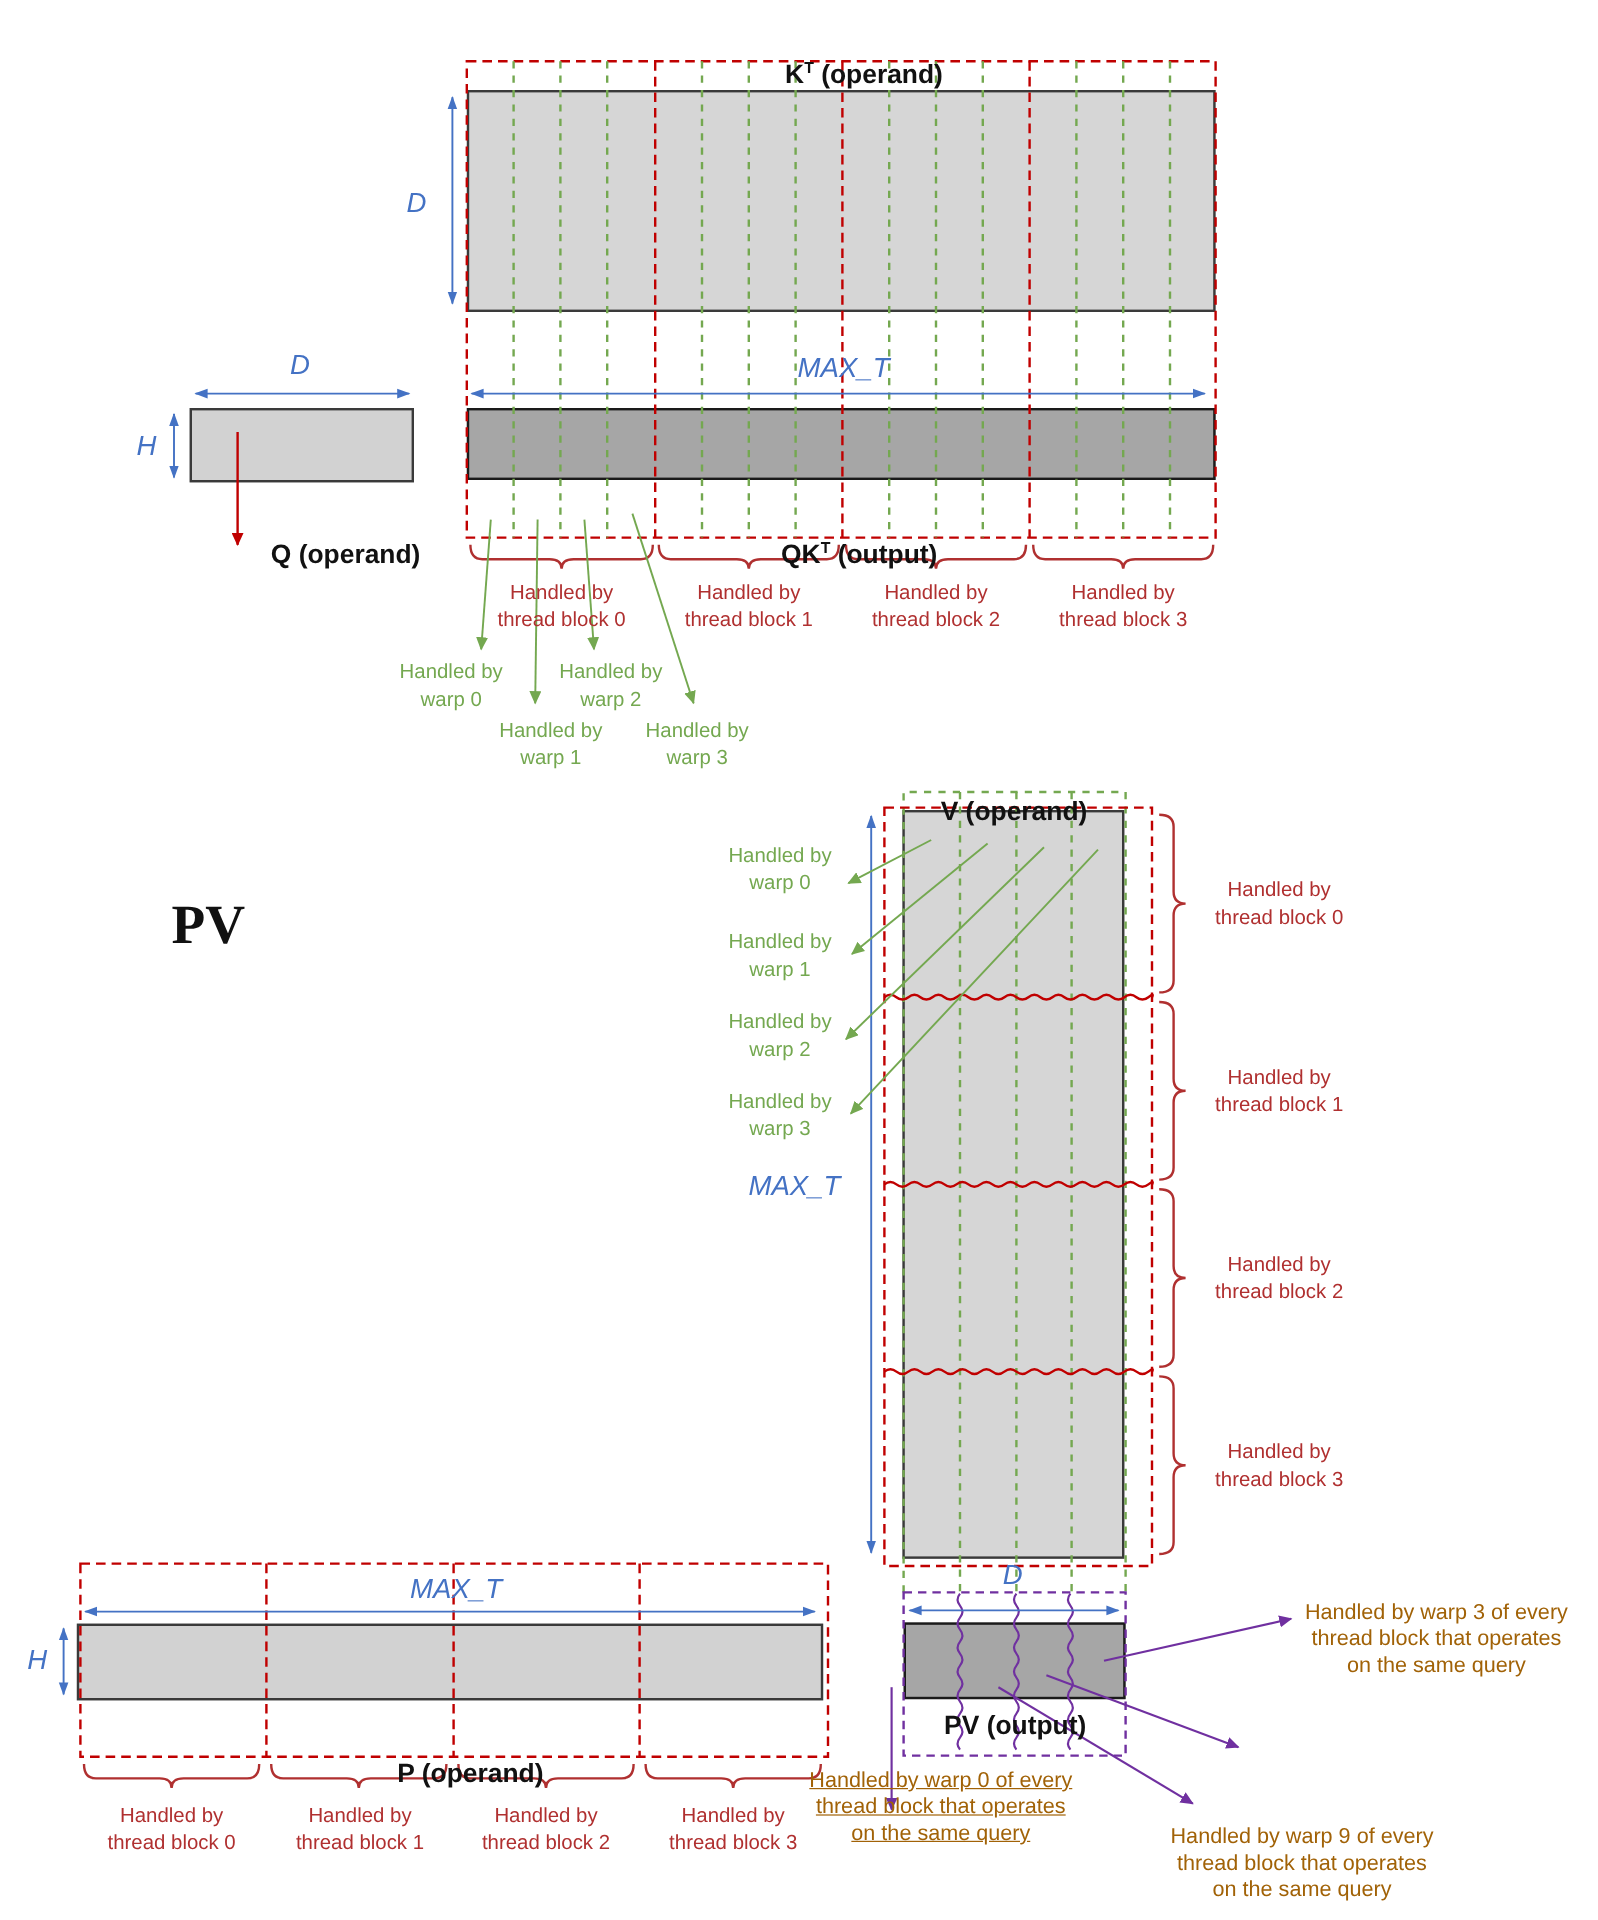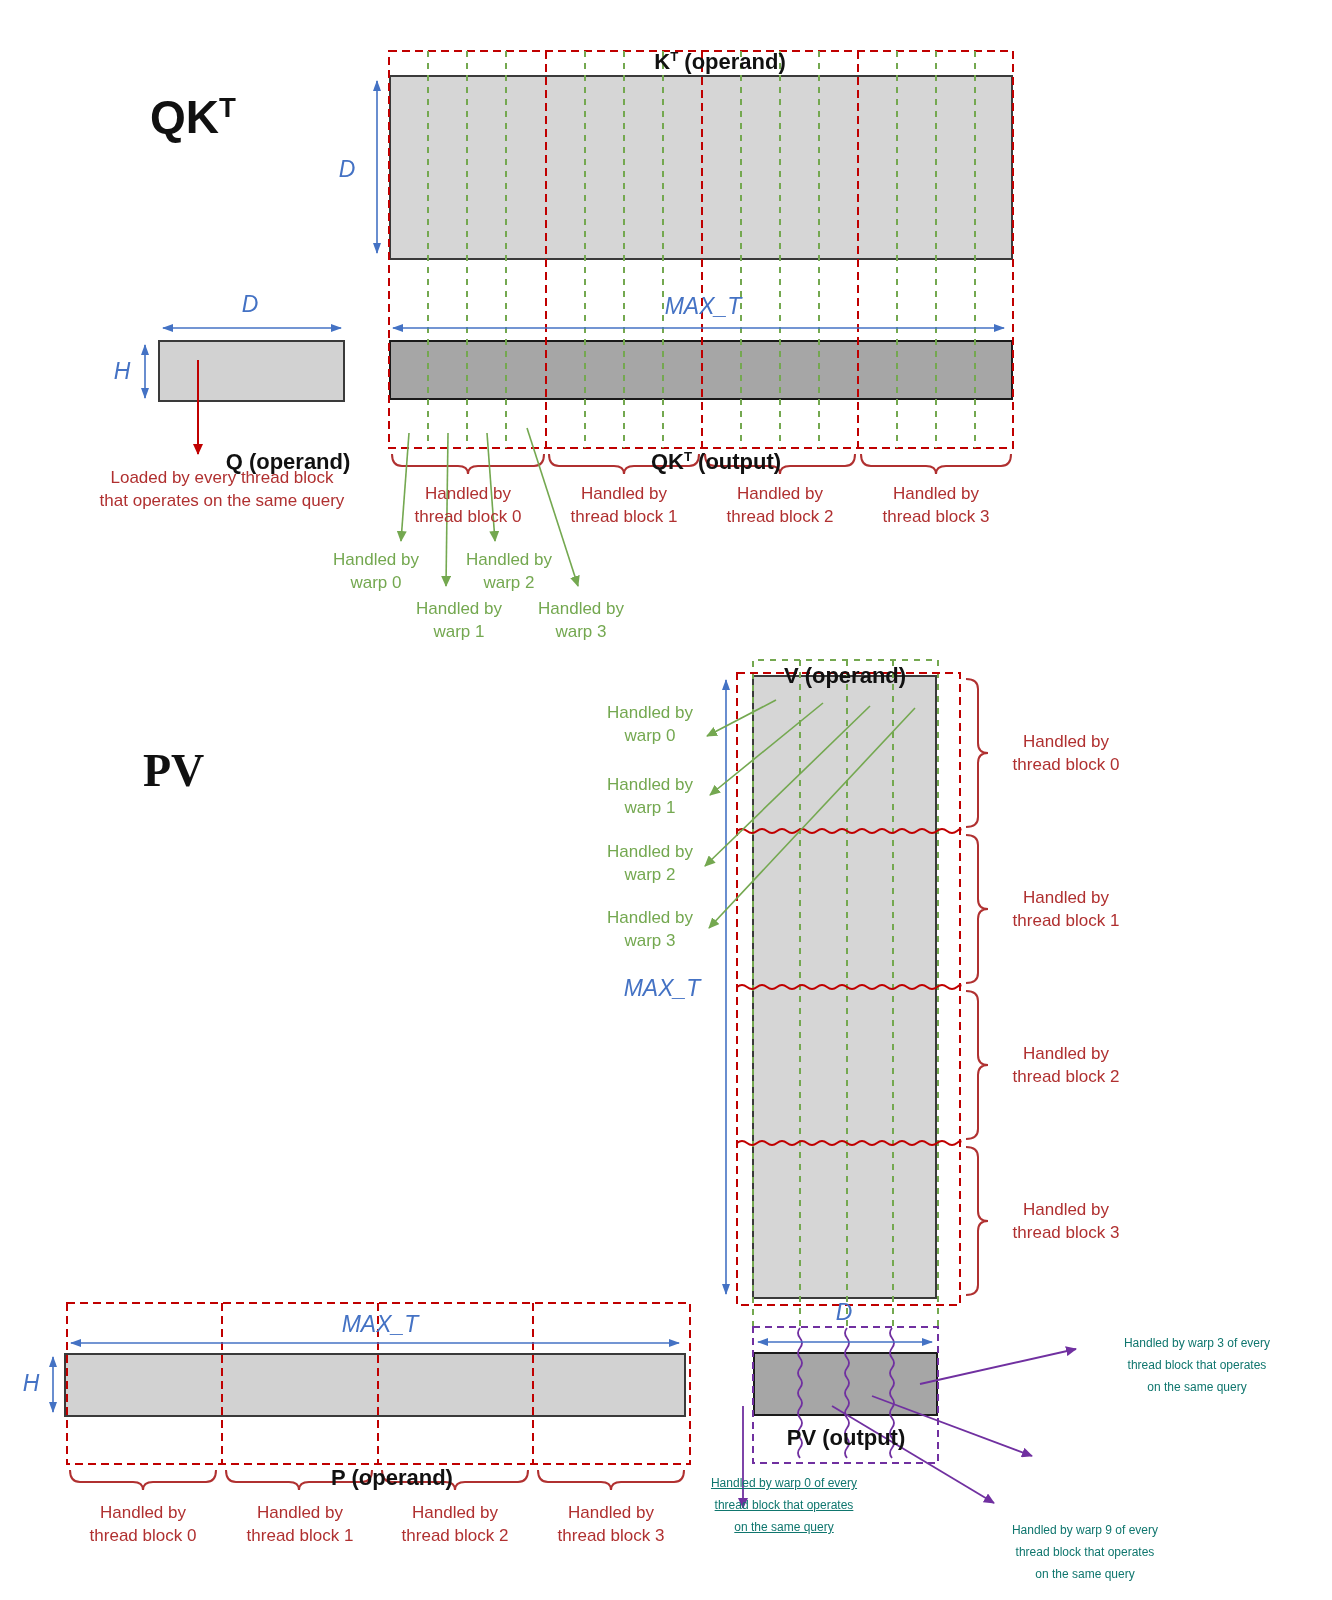--- a/index.html
+++ b/index.html
@@ -9,21 +9,21 @@
   .matrix{background:#D6D6D6;border:2px solid #3A3A3A;}
   .bar-light{background:#D2D2D2;border:2px solid #3A3A3A;}
   .bar-dark{background:#A6A6A6;border:2px solid #1a1a1a;}
   svg.overlay{position:absolute;left:0;top:0;z-index:5;}
   .txt{position:absolute;z-index:10;transform:translateX(-50%);text-align:center;white-space:pre-line;}
   .big{font-size:46px;font-weight:bold;color:#111;transform:none;text-align:left;}
   .h2{font-size:22px;font-weight:bold;color:#111;white-space:nowrap;margin-top:37px;}
   .dim{font-size:23px;font-style:italic;color:#4472C4;font-weight:500;white-space:nowrap;}
   .red-note{font-size:17px;line-height:23px;color:#B03030;}
   .green-note{font-size:17px;line-height:23px;color:#74A850;}
-  .purple-note{font-size:12px;line-height:22px;color:#0f766e;}
+  .purple-note{font-size:18px;line-height:22px;color:#a16207;}
   sup.sp{font-size:0.6em;}
 </style>
 </head>
 <body>
 
 <div id="canvas">
 
   <div class="rect matrix" style="left:389px;top:75px;width:624px;height:185px;"></div>
   <div class="rect bar-light" style="left:158px;top:340px;width:187px;height:62px;"></div>
   <div class="rect bar-dark" style="left:389px;top:340px;width:624px;height:60px;"></div>
@@ -147,36 +147,31 @@
     <line x1="758" y1="1342" x2="932" y2="1342" stroke="#4472C4" stroke-width="1.6" marker-start="url(#mB)" marker-end="url(#mB)"></line>
 
     <g stroke="#7030A0" stroke-width="1.8" fill="none">
       <line x1="743" y1="1406" x2="743" y2="1508" marker-end="url(#mP)"></line>
       <line x1="832" y1="1406" x2="994" y2="1503" marker-end="url(#mP)"></line>
       <line x1="872" y1="1396" x2="1032" y2="1456" marker-end="url(#mP)"></line>
       <line x1="920" y1="1384" x2="1076" y2="1349" marker-end="url(#mP)"></line>
     </g>
   </svg>
 
-  <div class="txt big" style="left:150px;top:36px;">
-    <span>QK</span><sup class="sp">T</sup>
-  </div>
   <div class="txt h2" style="left:720px;top:12px;">
     <span>K</span><sup class="sp">T</sup><span> (operand)</span>
   </div>
   <div class="txt dim" style="left:347px;top:156px;">D</div>
   <div class="txt dim" style="left:703px;top:293px;">MAX_T</div>
   <div class="txt dim" style="left:250px;top:291px;">D</div>
   <div class="txt dim" style="left:122px;top:358px;">H</div>
   <div class="txt h2" style="left:288px;top:412px;">Q (operand)</div>
   <div class="txt h2" style="left:716px;top:412px;">
     <span>QK</span><sup class="sp">T</sup><span> (output)</span>
   </div>
-  <div class="txt red-note" style="left:222px;top:466px;width:280px;">Loaded by every thread block
-that operates on the same query</div>
 
   <div class="txt red-note" style="left:468px;top:482px;">Handled by
 thread block 0</div>
   <div class="txt red-note" style="left:624px;top:482px;">Handled by
 thread block 1</div>
   <div class="txt red-note" style="left:780px;top:482px;">Handled by
 thread block 2</div>
   <div class="txt red-note" style="left:936px;top:482px;">Handled by
 thread block 3</div>
 

